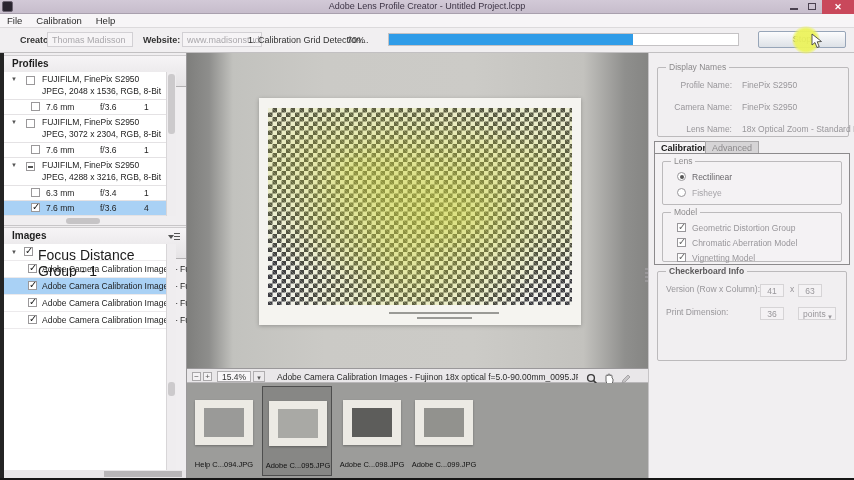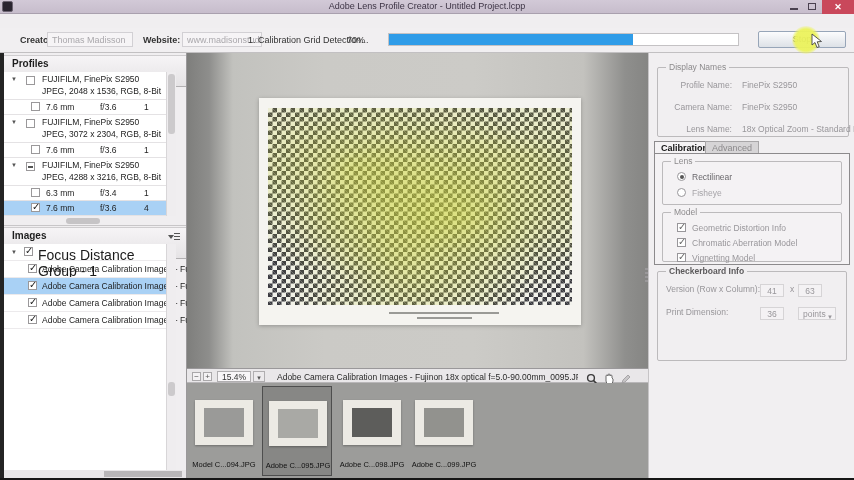--- a/index.html
+++ b/index.html
@@ -198,20 +198,25 @@
     <div id="title-text">Adobe Lens Profile Creator - Untitled Project.lcpp</div>
     <div id="btn-min" class="winbtn">
         <div class="bar"></div>
       </div>
     <div id="btn-max" class="winbtn">
         <div class="box"></div>
       </div>
     <div id="btn-close" class="winbtn">✕</div>
   </div>
 
+  <div id="menubar">
+    <div class="menu-item">File</div>
+    <div class="menu-item">Calibration</div>
+    <div class="menu-item">Help</div>
+  </div>
 
   <div id="toolbar">
     <div class="tb-label" style="left:20px;">Creator:</div>
     <div class="tb-field" style="left:47px; width:86px;">Thomas Madisson</div>
     <div class="tb-label" style="left:143px;text-align:right;">Website:</div>
     <div class="tb-field" style="left:182px; width:80px;">www.madisonstudios.co</div>
     <div id="progress-label">1. Calibration Grid Detection...</div>
     <div id="progress-pct">70%</div>
     <div id="progress-track">
       <div id="progress-fill" style="width: 70%;"></div>
@@ -366,21 +371,21 @@
             <path d="M2 10 l1-3 5-5 2 2 -5 5 z" fill="#c8c6c8" stroke="#9a989a" stroke-width="0.8"></path>
           </svg>
       </div>
     </div>
 
     <div id="thumbstrip">
       <div id="thumb-0" class="thumb">
         <div class="frame">
             <div class="inner"></div>
           </div>
-        <div class="tlabel">Model C...094.JPG</div>
+        <div class="tlabel">Help C...094.JPG</div>
       </div>
       <div id="thumb-1" class="thumb selected">
         <div class="frame">
             <div class="inner"></div>
           </div>
         <div class="tlabel">Adobe C...095.JPG</div>
       </div>
       <div id="thumb-2" class="thumb">
         <div class="frame">
             <div class="inner"></div>
@@ -430,21 +435,21 @@
           <div id="fish-label" class="radio-label">Fisheye</div>
         </div>
       </div>
 
       <div id="model-box" class="groupbox">
         <div class="legend">Model</div>
         <div id="m-row-0" class="row">
           <div class="m-cb">
               <div class="tick">✓</div>
             </div>
-          <div class="m-label">Geometric Distortion Info</div>
+          <div class="m-label">Geometric Distortion Group</div>
         </div>
         <div id="m-row-1" class="row">
           <div class="m-cb">
               <div class="tick">✓</div>
             </div>
           <div class="m-label">Chromatic Aberration Model</div>
         </div>
         <div id="m-row-2" class="row">
           <div class="m-cb">
               <div class="tick">✓</div>

